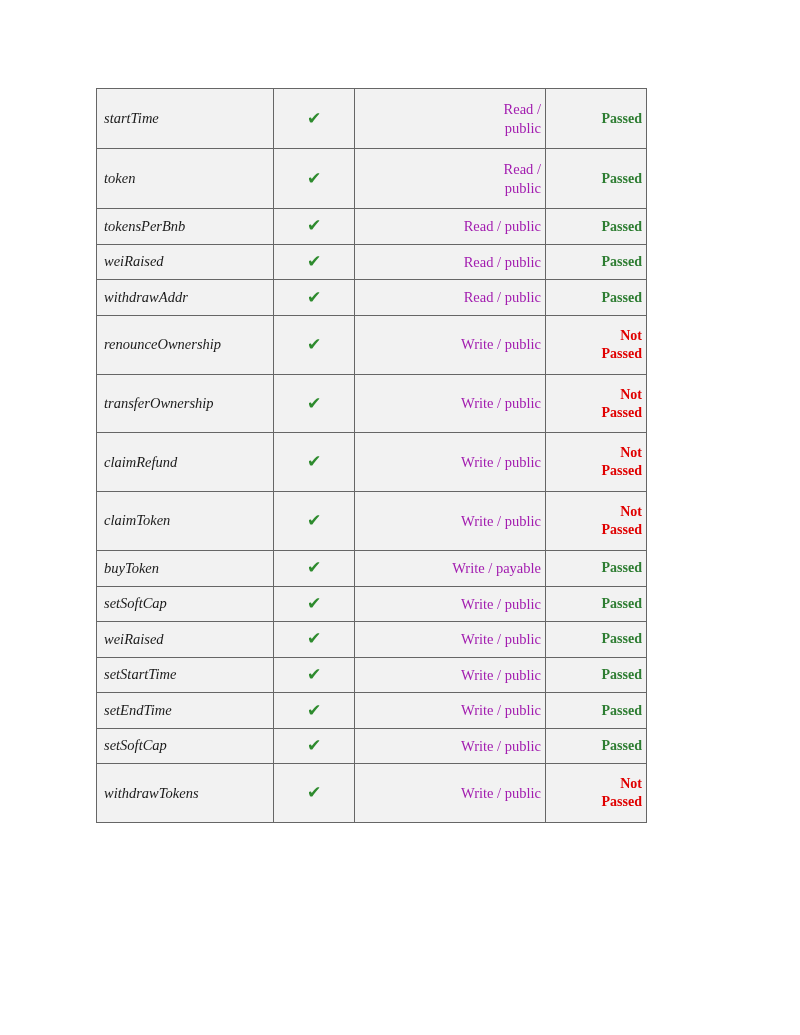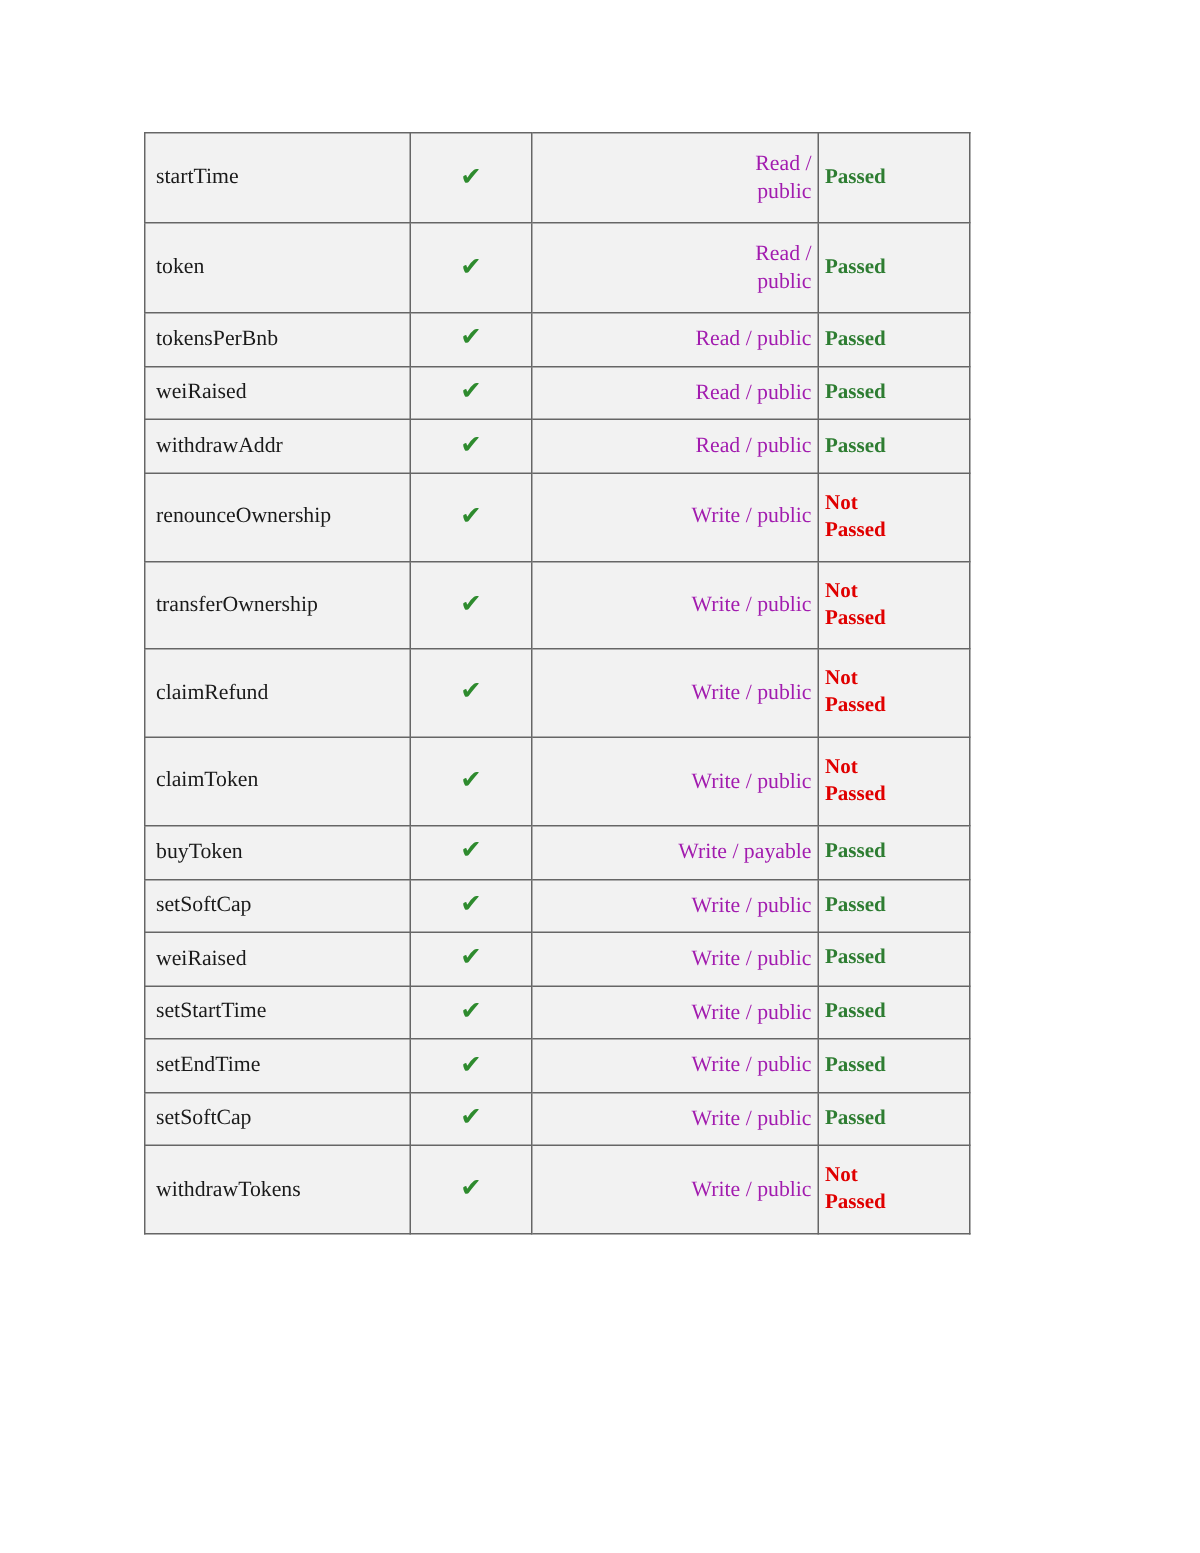--- a/index.html
+++ b/index.html
@@ -50,20 +50,21 @@
   .c-status {
     width: 100px;
   }
   .name-txt {
     display: block;
     font-family: "Liberation Serif", serif;
     font-size: 14.5px;
     color: #1a1a1a;
     padding: 8px 0 8px 7px;
     line-height: 1.2;
+    font-style: italic;
   }
   .check-cell {
     text-align: center;
   }
   .check {
     display: inline-block;
     color: #2e8b2e;
     font-size: 17px;
     line-height: 1;
     font-family: "DejaVu Sans", sans-serif;
@@ -73,21 +74,21 @@
     display: block;
     text-align: right;
     font-family: "Liberation Serif", serif;
     font-size: 14.5px;
     color: #a21caf;
     padding: 8px 4px;
     line-height: 1.28;
   }
   .status-txt {
     display: block;
-    text-align: left;
+    text-align: right;
     font-family: "Liberation Serif", serif;
     font-size: 14px;
     font-weight: bold;
     padding: 8px 4px;
     line-height: 1.28;
   }
   .status-passed { color: #2e7d32; }
   .status-not { color: #e00000; font-family: Liberation Serif, serif; }
   .tall .name-txt,
   .tall .type-txt,

